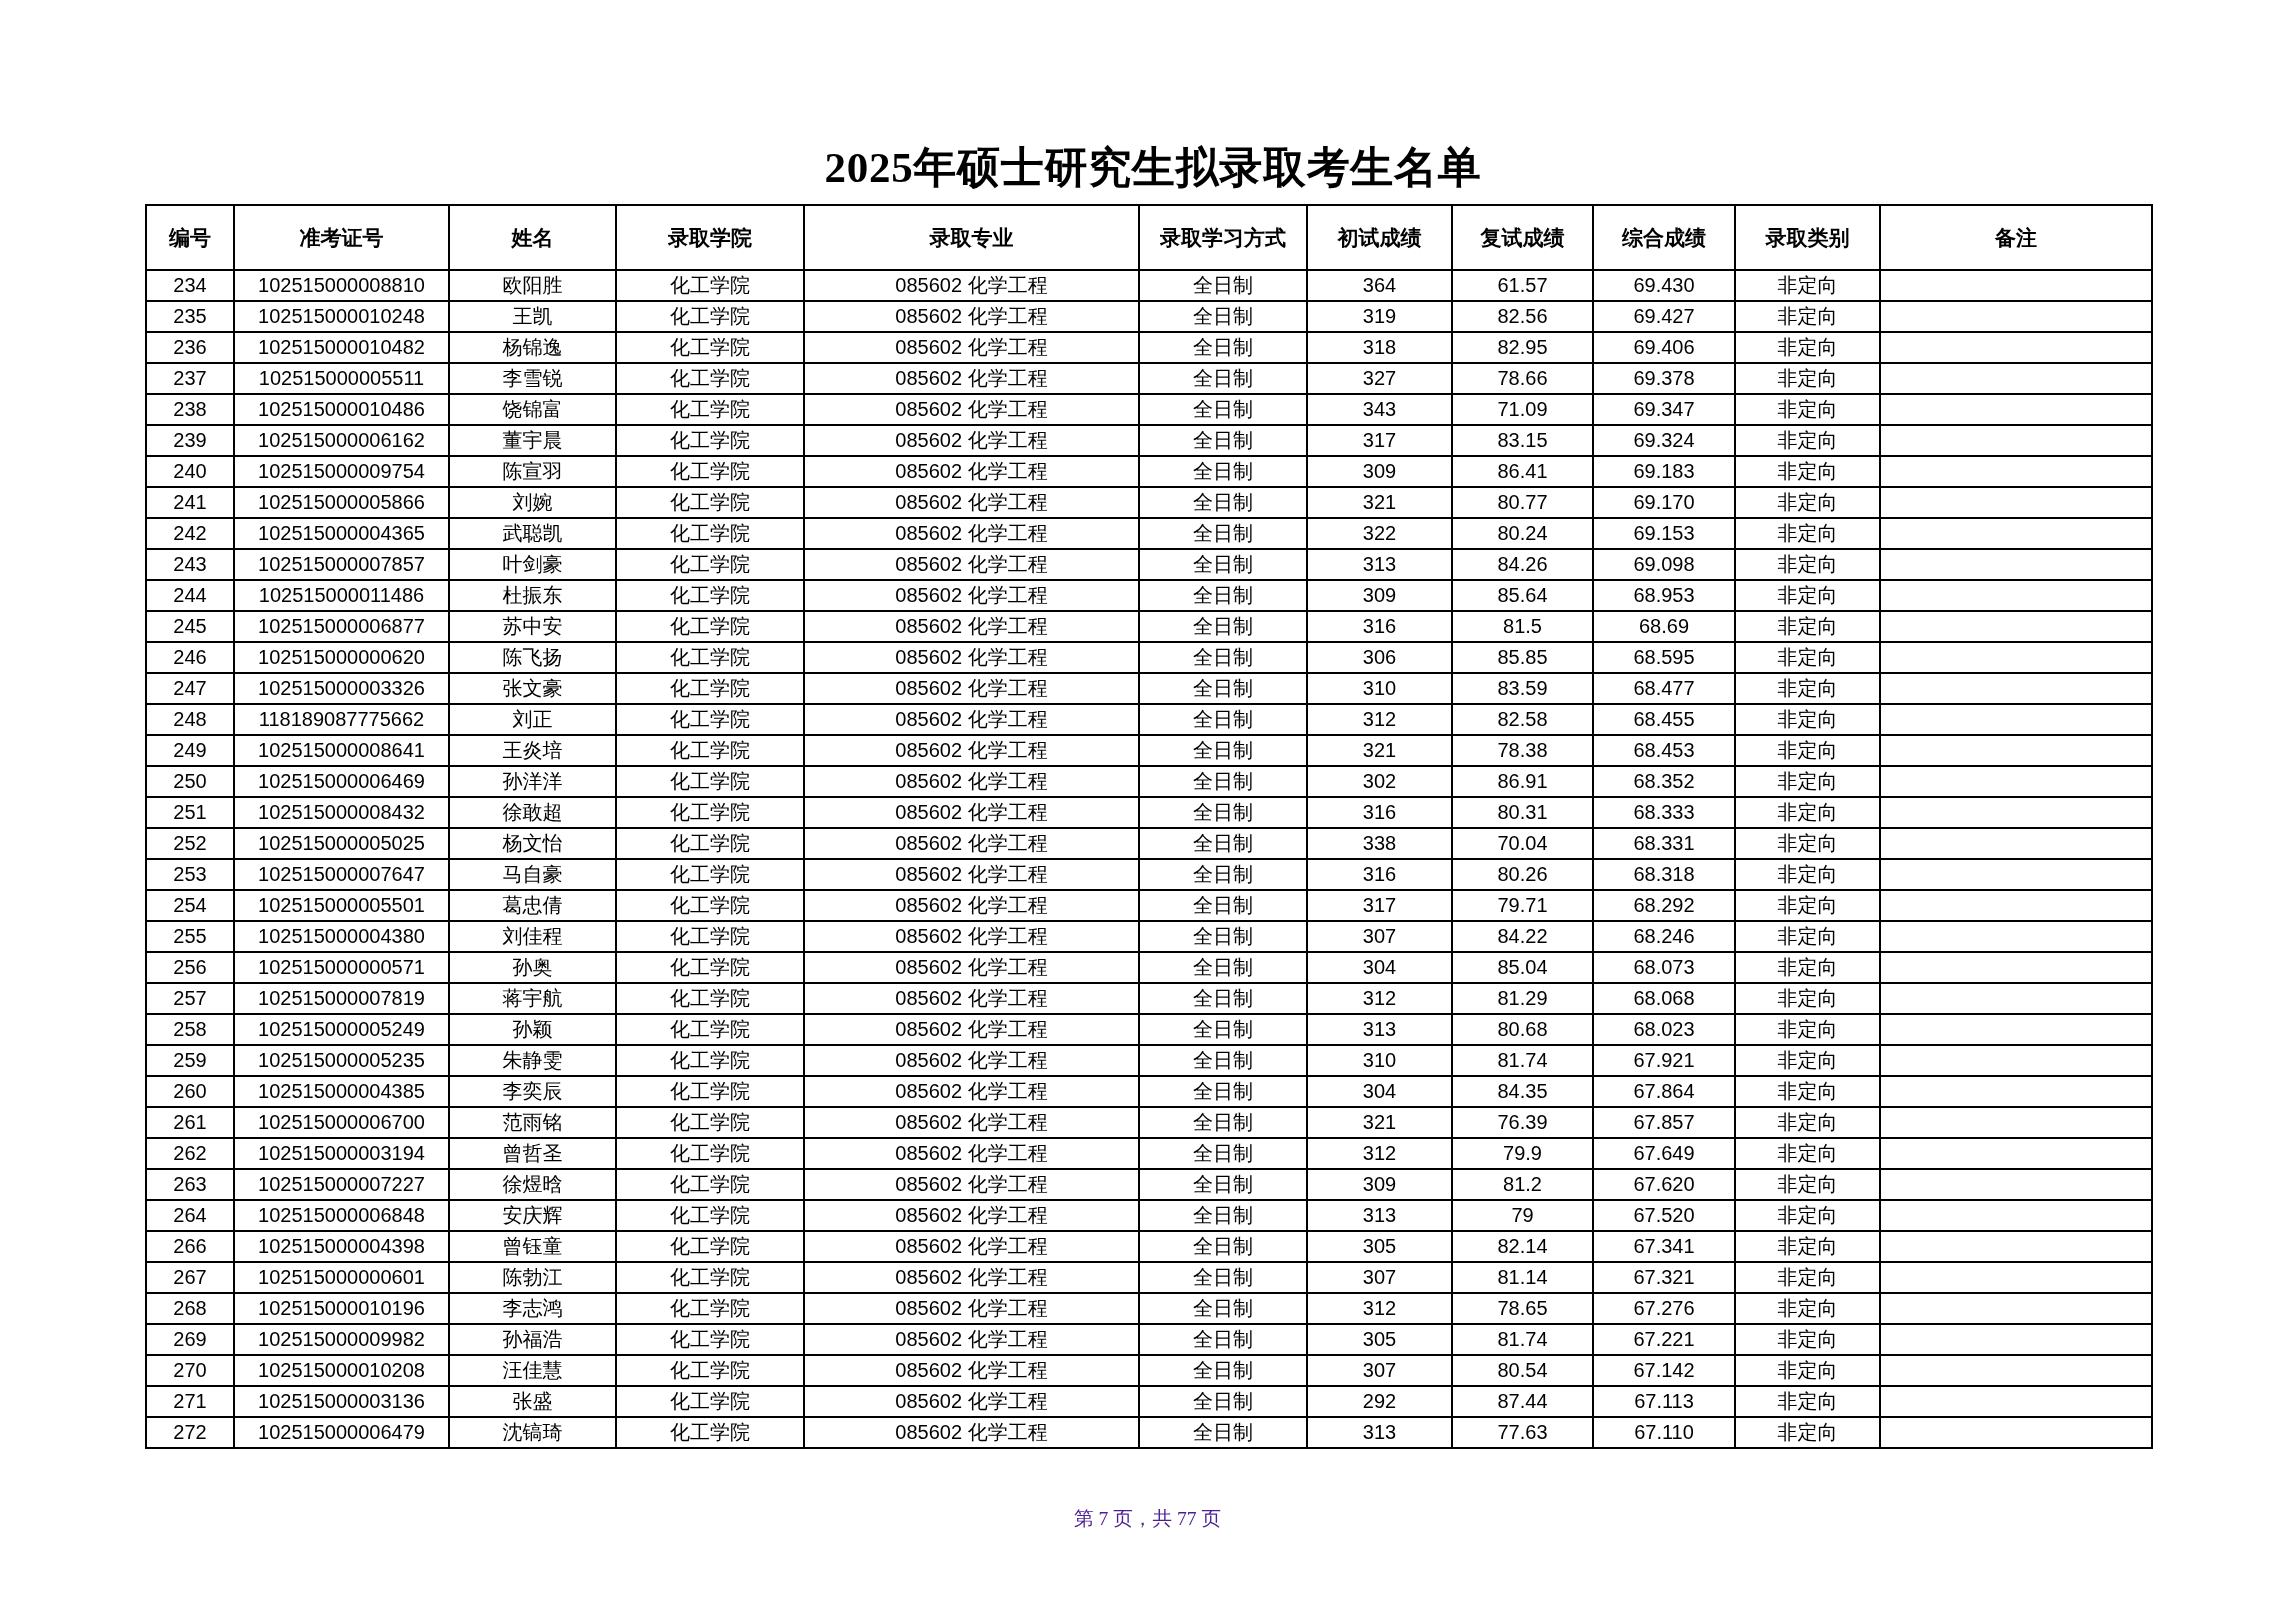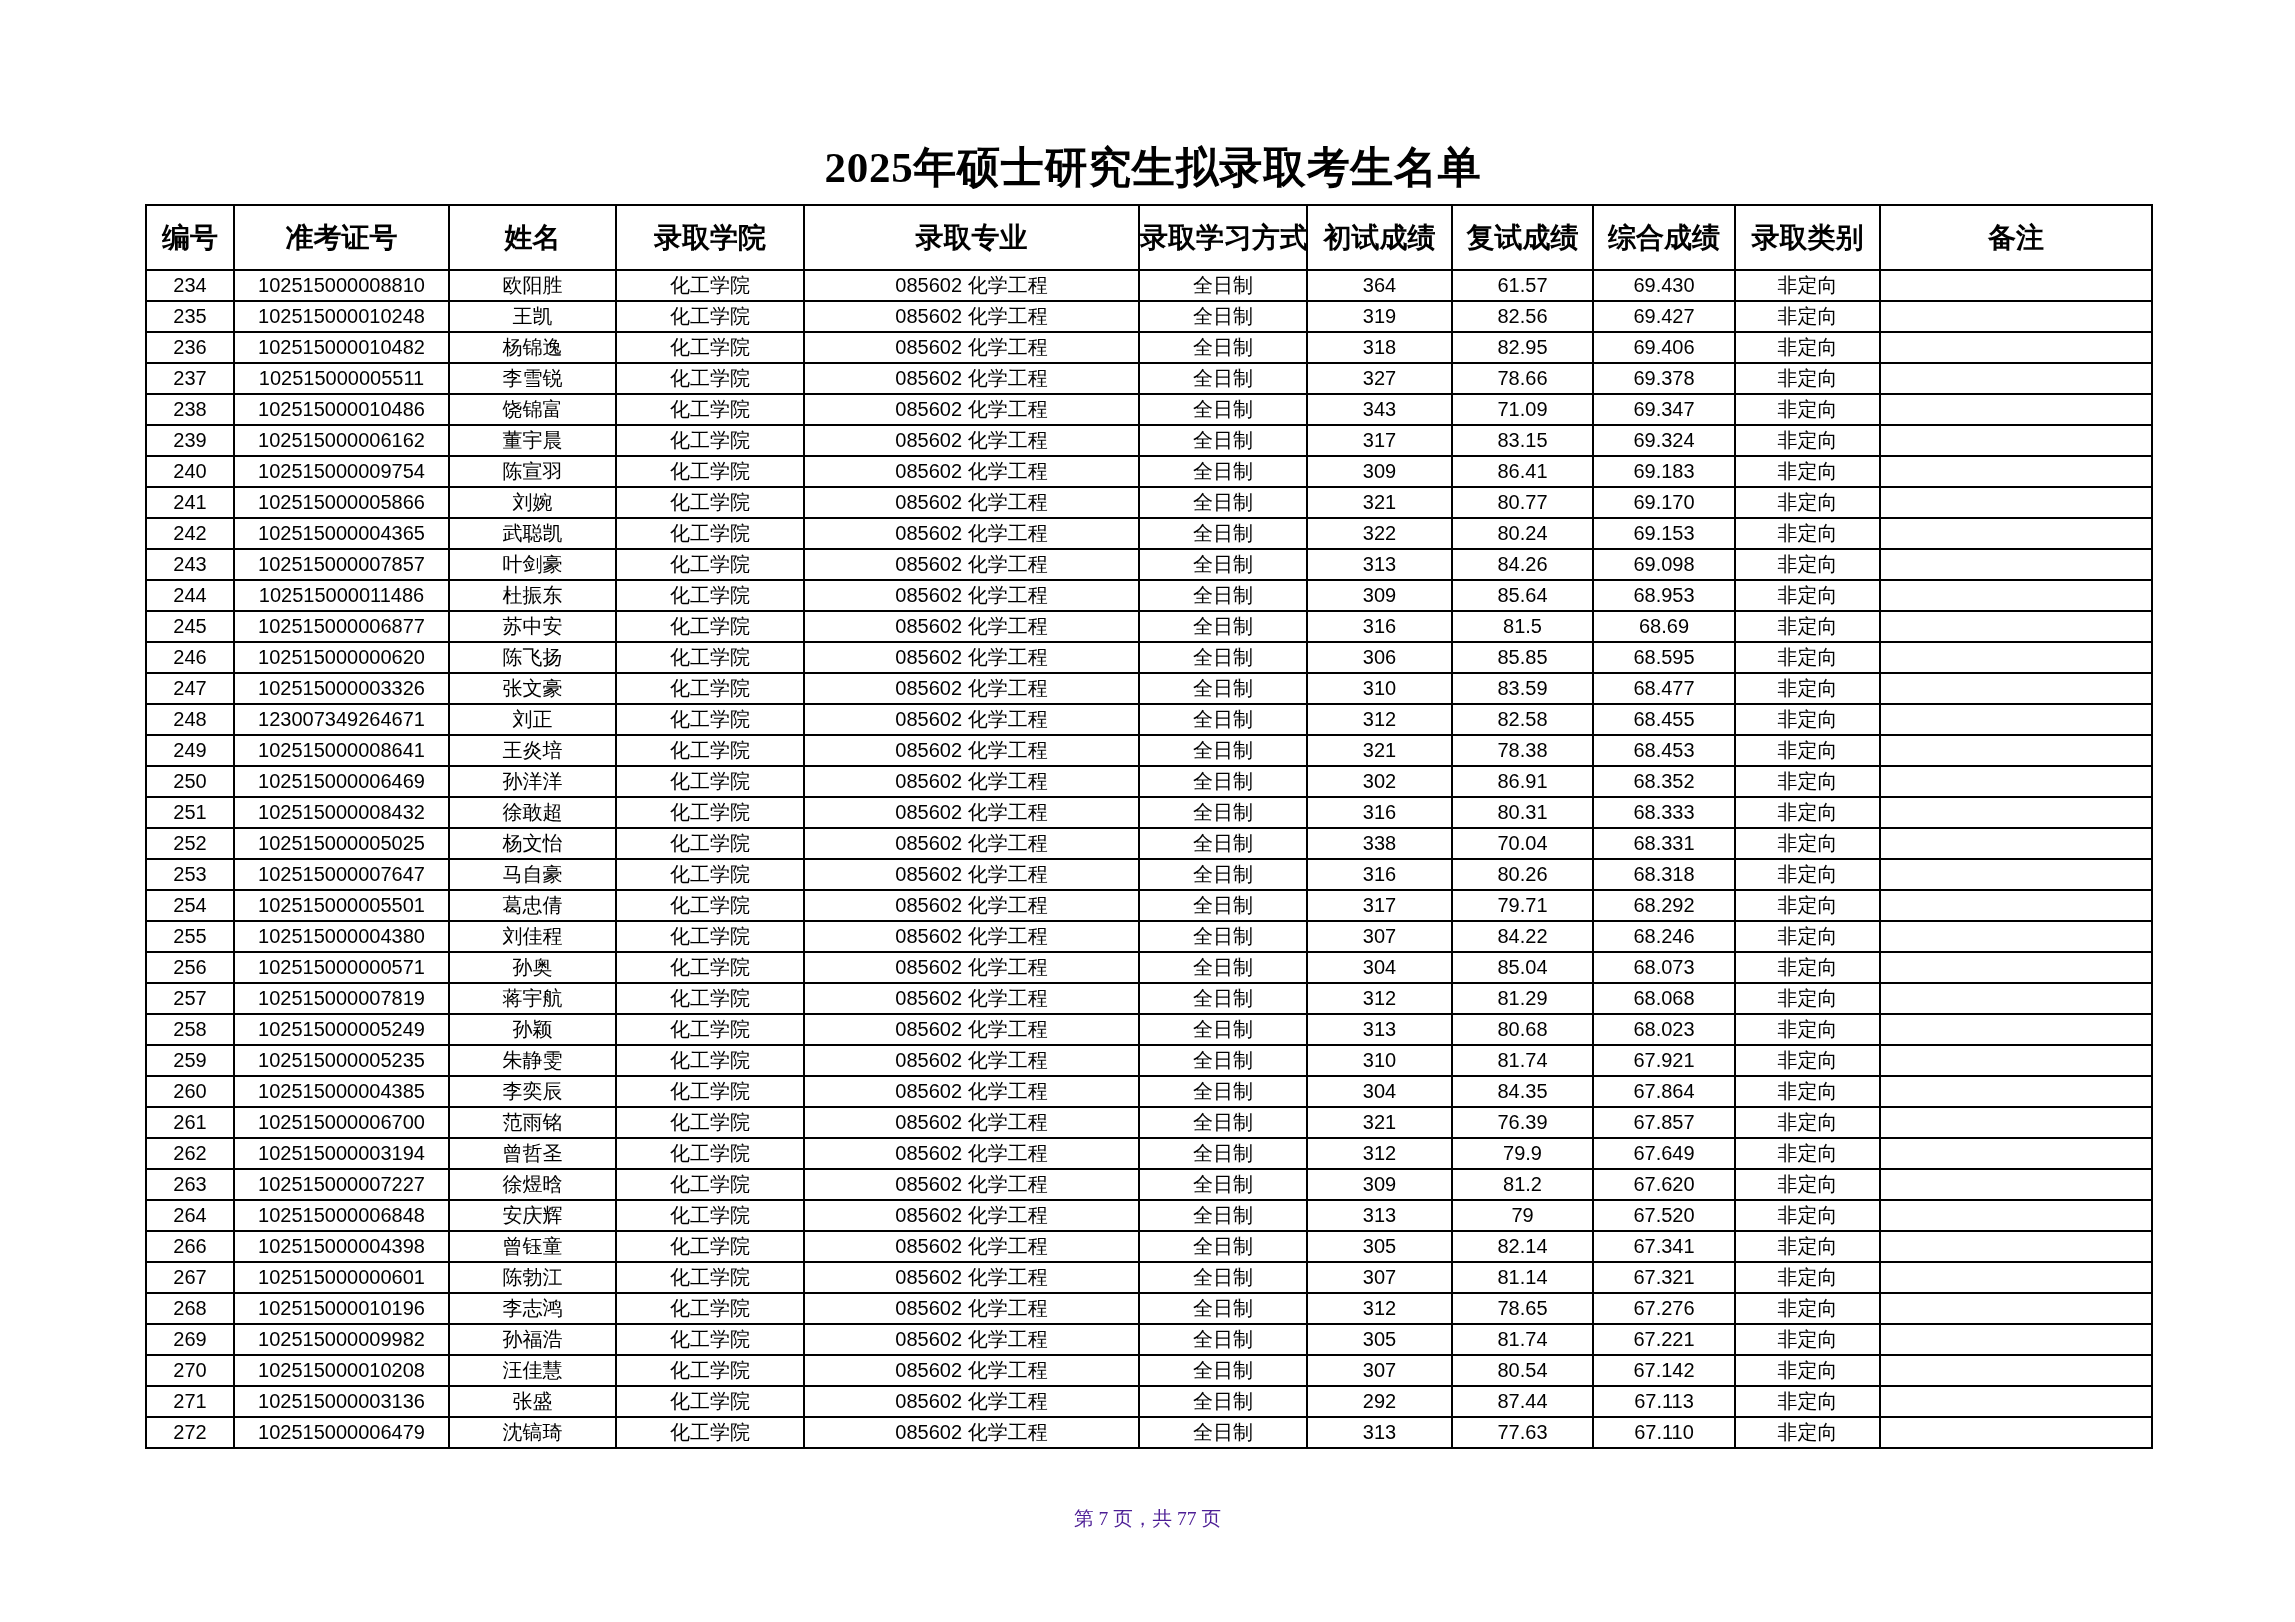--- a/index.html
+++ b/index.html
@@ -36,21 +36,21 @@
   }
   table.roster th, table.roster td {
     border: 2px solid #000;
     text-align: center;
     vertical-align: middle;
     overflow: hidden;
     white-space: nowrap;
   }
   table.roster th {
     height: 65px;
-    font-size: 28px;
+    font-size: 21px;
     font-weight: bold;
     font-family: Liberation Sans, sans-serif;
     text-align: center;
   }
   table.roster td {
     height: 31px;
     font-size: 20px;
     font-weight: normal;
     padding: 0 2.6px;
   }
@@ -291,21 +291,21 @@
           <td>085602 化学工程</td>
           <td>全日制</td>
           <td>310</td>
           <td>83.59</td>
           <td>68.477</td>
           <td>非定向</td>
           <td></td>
         </tr>
         <tr>
           <td>248</td>
-          <td>123007349264671</td>
+          <td>118189087775662</td>
           <td>刘正</td>
           <td>化工学院</td>
           <td>085602 化学工程</td>
           <td>全日制</td>
           <td>312</td>
           <td>82.58</td>
           <td>68.455</td>
           <td>非定向</td>
           <td></td>
         </tr>

